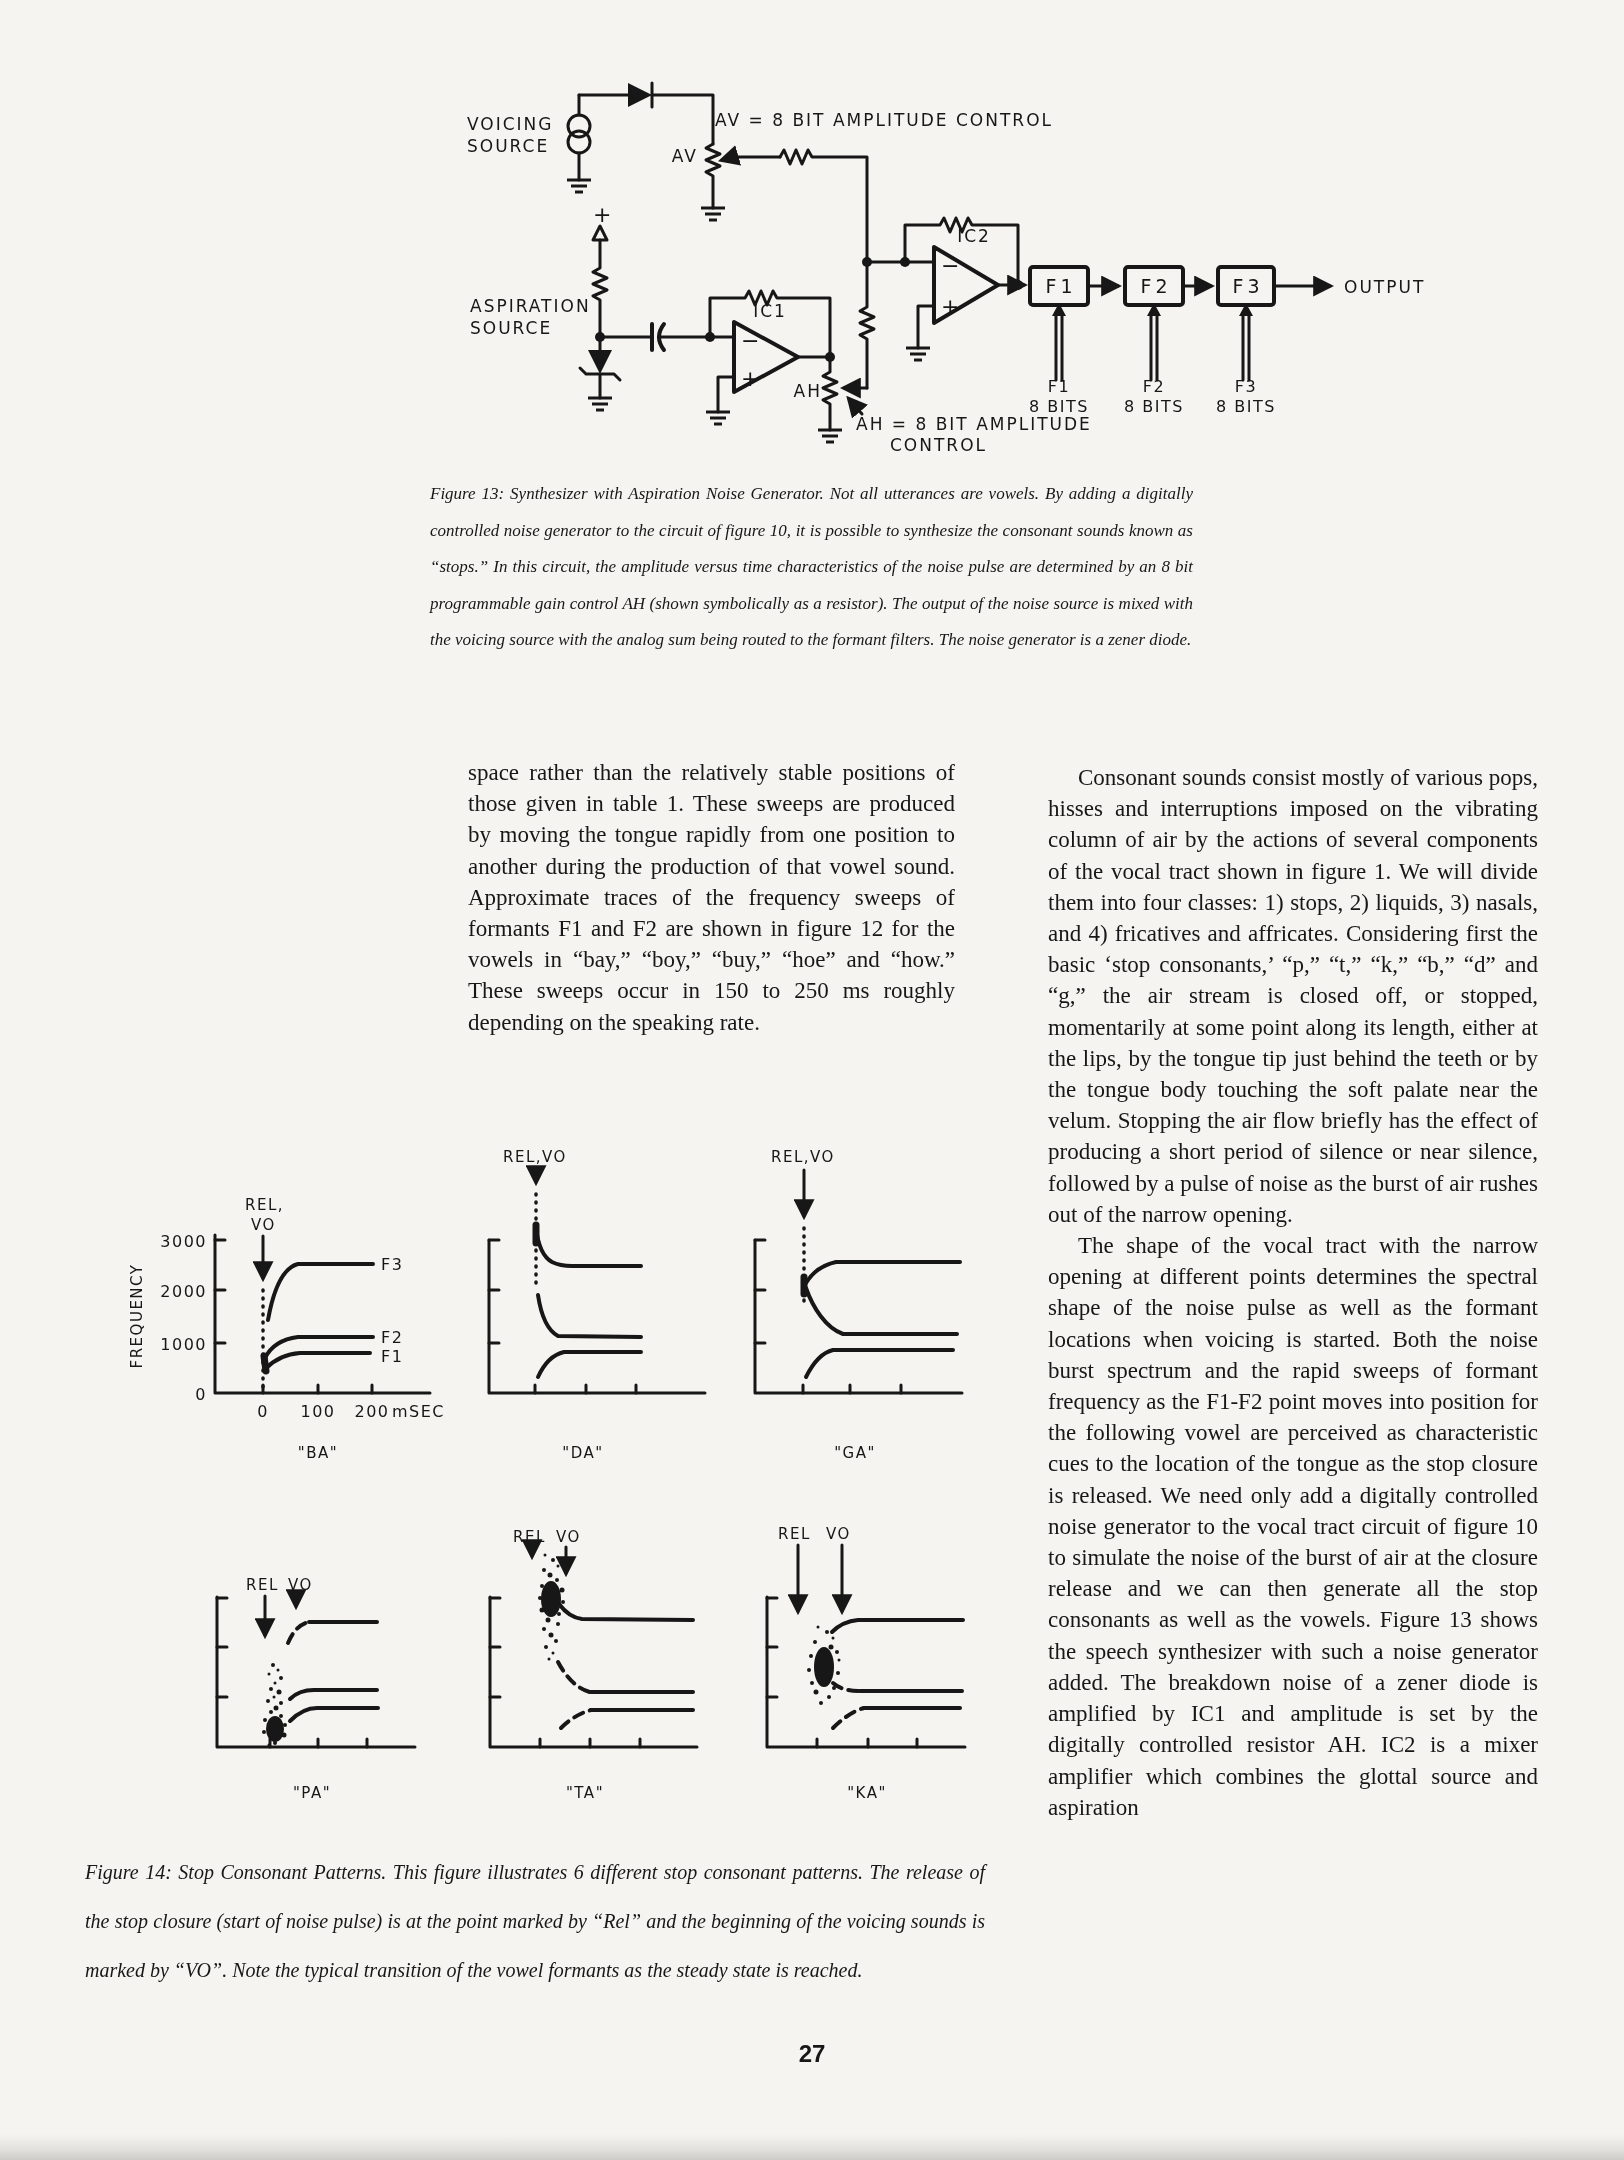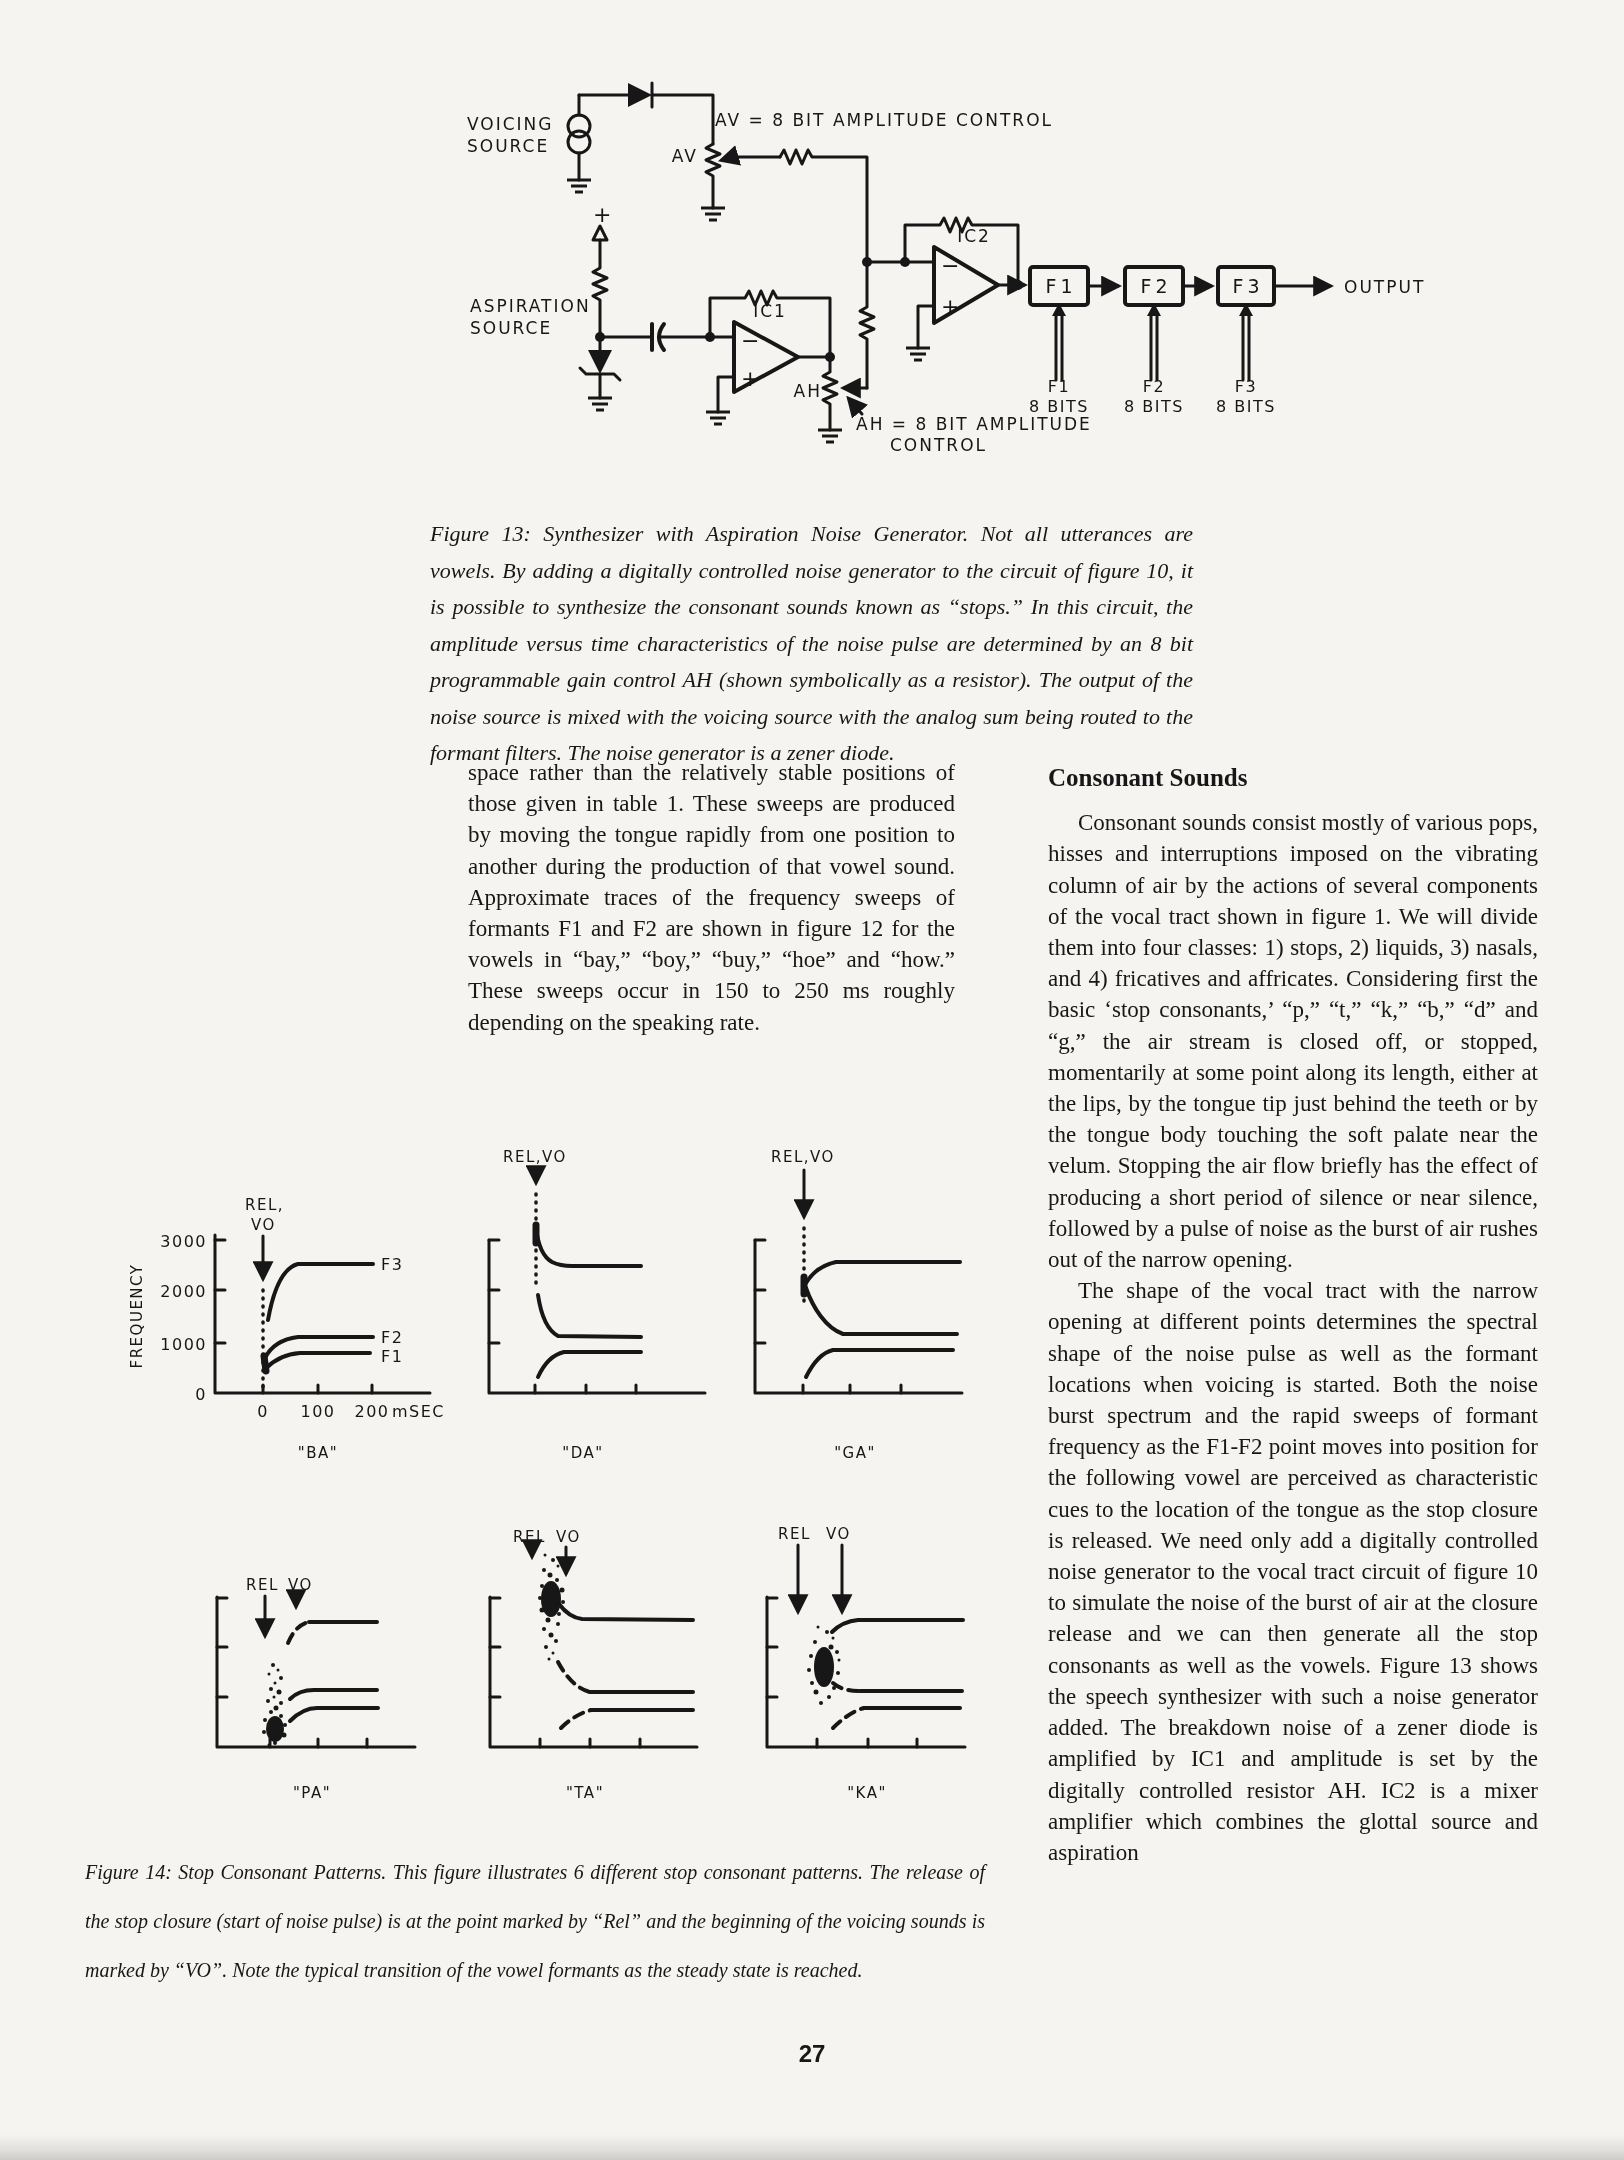--- a/index.html
+++ b/index.html
@@ -1,21 +1,21 @@
 <!DOCTYPE html>
 <html><head>
 <meta charset="utf-8">
 <style>
   html,body{margin:0;padding:0}
   body{width:1624px;height:2160px;position:relative;background:#f5f4f1;color:#171717;
        font-family:"Liberation Serif",serif;overflow:hidden}
   .abs{position:absolute}
   p{margin:0}
   .caption{font-style:italic;text-align:justify}
-  #fig13-caption{left:430px;top:516px;width:763px;font-size:22px;line-height:36.5px}
+  #fig13-caption{left:430px;top:476px;width:763px;font-size:17px;line-height:36.5px}
   #fig14-caption{left:85px;top:1848px;width:900px;font-size:20px;line-height:49px}
   .bodycol{font-size:23px;line-height:31.2px;text-align:justify}
   #left-col{left:468px;top:757px;width:487px}
   #right-col{left:1048px;top:762px;width:490px}
   #right-col h3{font-size:25px;font-weight:bold;margin:0 0 14px 0;font-family:"Liberation Serif",serif}
   .indent{text-indent:30px}
   #page-number{left:50%;top:2040px;transform:translateX(-50%);font-weight:bold;font-size:24px;
                font-family:"Liberation Sans",sans-serif}
   #bottom-shadow{left:0;bottom:0;width:1624px;height:26px;
      background:linear-gradient(to bottom,rgba(110,106,98,0) 0%,rgba(110,106,98,.14) 60%,rgba(90,87,80,.26) 100%)}
@@ -174,21 +174,20 @@
   </g>
 </svg>
 
 <p class="abs caption" id="fig13-caption">Figure 13: Synthesizer with Aspiration Noise Generator. Not all utterances are vowels. By adding a digitally controlled noise generator to the circuit of figure 10, it is possible to synthesize the consonant sounds known as “stops.” In this circuit, the amplitude versus time characteristics of the noise pulse are determined by an 8 bit programmable gain control AH (shown symbolically as a resistor). The output of the noise source is mixed with the voicing source with the analog sum being routed to the formant filters. The noise generator is a zener diode.</p>
 
 <div class="abs bodycol" id="left-col">
   <p>space rather than the relatively stable positions of those given in table 1. These sweeps are produced by moving the tongue rapidly from one position to another during the production of that vowel sound. Approximate traces of the frequency sweeps of formants F1 and F2 are shown in figure 12 for the vowels in “bay,” “boy,” “buy,” “hoe” and “how.” These sweeps occur in 150 to 250 ms roughly depending on the speaking rate.</p>
 </div>
 
 <div class="abs bodycol" id="right-col">
-  <h3>Consonant Sounds</h3>
   <p class="indent">Consonant sounds consist mostly of various pops, hisses and interruptions imposed on the vibrating column of air by the actions of several components of the vocal tract shown in figure 1. We will divide them into four classes: 1) stops, 2) liquids, 3) nasals, and 4) fricatives and affricates. Considering first the basic ‘stop consonants,’ “p,” “t,” “k,” “b,” “d” and “g,” the air stream is closed off, or stopped, momentarily at some point along its length, either at the lips, by the tongue tip just behind the teeth or by the tongue body touching the soft palate near the velum. Stopping the air flow briefly has the effect of producing a short period of silence or near silence, followed by a pulse of noise as the burst of air rushes out of the narrow opening.</p>
   <p class="indent">The shape of the vocal tract with the narrow opening at different points determines the spectral shape of the noise pulse as well as the formant locations when voicing is started. Both the noise burst spectrum and the rapid sweeps of formant frequency as the F1-F2 point moves into position for the following vowel are perceived as characteristic cues to the location of the tongue as the stop closure is released. We need only add a digitally controlled noise generator to the vocal tract circuit of figure 10 to simulate the noise of the burst of air at the closure release and we can then generate all the stop consonants as well as the vowels. Figure 13 shows the speech synthesizer with such a noise generator added. The breakdown noise of a zener diode is amplified by IC1 and amplitude is set by the digitally controlled resistor AH. IC2 is a mixer amplifier which combines the glottal source and aspiration</p>
 </div>
 
 <svg class="abs" style="left:85px;top:1140px" width="915" height="680" viewBox="0 0 915 680">
 
   <g>
     <path class="wire" d="M130,95 V253 H345"></path>
     <path class="wire" d="M130,100 H140 M130,150 H140 M130,203 H140 M178,253 V245 M233,253 V245 M287,253 V245"></path>
     <text class="t16" x="122" y="107" text-anchor="end">3000</text>

